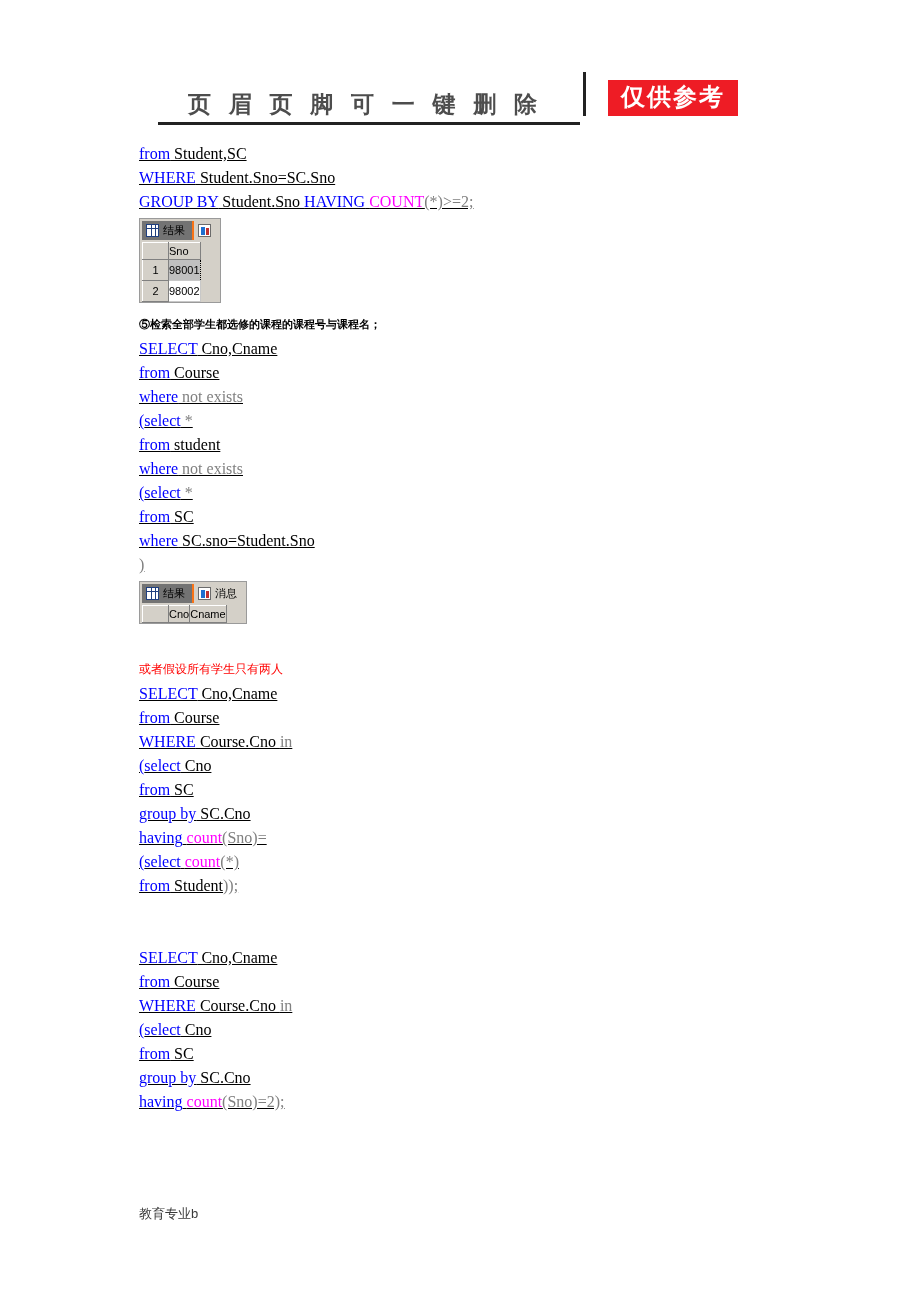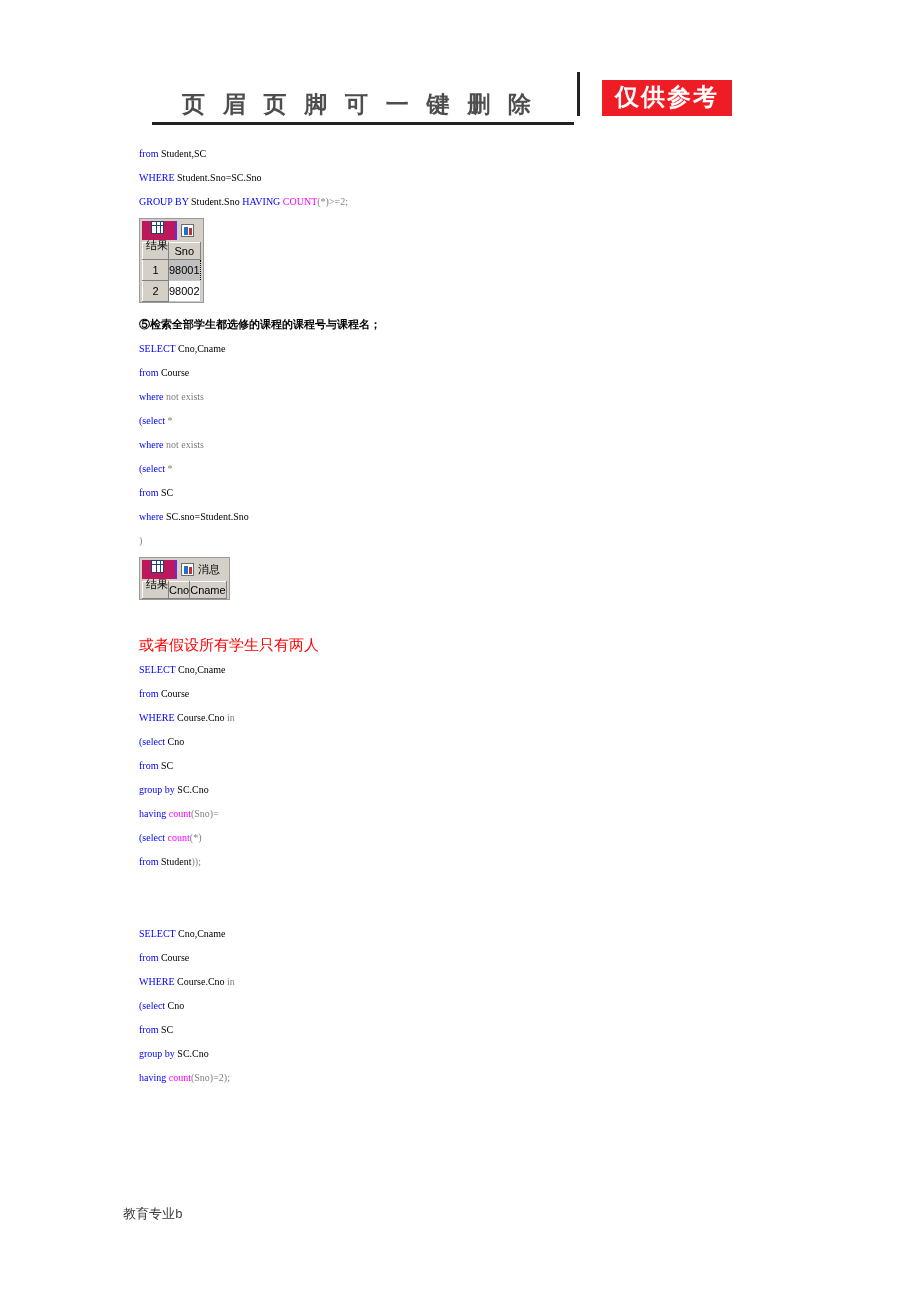--- a/index.html
+++ b/index.html
@@ -12,21 +12,21 @@
     height: 1302px;
     position: relative;
     font-family: "Liberation Serif", serif;
     color: #000000;
     overflow: hidden;
   }
 
   
   .page-header {
     position: absolute;
-    left: 152px;
+    left: 158px;
     top: 72px;
     width: 580px;
     height: 58px;
   }
   .header-inner {
     display: flex;
     align-items: flex-end;
     justify-content: flex-end;
     height: 44px;
   }
@@ -68,44 +68,45 @@
 
   
   .content {
     position: absolute;
     left: 139px;
     top: 142px;
     width: 700px;
   }
   .line {
     font-family: "Liberation Serif", serif;
-    font-size: 10px;
+    font-size: 16px;
     line-height: 24px;
     height: 24px;
     white-space: nowrap;
     color: #000000;
+    text-decoration: underline;
   }
   .line.blank { height: 24px; }
   .kw { color: #0000ff; }
   .fn { color: #ff00ff; }
   .dim { color: #808080; }
   .plain { color: #000000; }
 
   .heading-cn {
     font-family: "Liberation Sans", sans-serif;
     font-size: 11px;
     font-weight: 700;
     line-height: 26px;
     height: 26px;
     color: #000000;
     white-space: nowrap;
   }
   .note-red {
     font-family: "Liberation Sans", sans-serif;
-    font-size: 15px;
+    font-size: 12px;
     line-height: 26px;
     height: 26px;
     color: #ff0000;
     white-space: nowrap;
   }
 
   
   .ssms {
     border: 1px solid #9a9a9a;
     background: #d4d0c8;
@@ -124,23 +125,22 @@
     align-items: center;
     gap: 4px;
     padding: 0 7px 0 4px;
     font-family: "Liberation Sans", sans-serif;
     font-size: 11px;
     color: #000000;
     background: #d4d0c8;
     white-space: nowrap;
   }
   .ssms-tab.active {
-    background: #be185d;
-    border-right: 2px solid #6d28d9;
-    flex-direction: column;
+    background: #737373;
+    border-right: 2px solid #f97316;
   }
   .tab-icon {
     width: 13px;
     height: 13px;
     display: inline-block;
     position: relative;
     flex: 0 0 auto;
   }
   .icon-grid {
     background: #ffffff;
@@ -202,21 +202,21 @@
     border-bottom-color: #808080;
     box-sizing: border-box;
   }
   .col-head {
     height: 17px;
     background: #d4d0c8;
     border: 1px solid #ffffff;
     border-right-color: #808080;
     border-bottom-color: #808080;
     box-sizing: border-box;
-    text-align: center;
+    text-align: left;
     color: #000000;
     font-weight: normal;
     padding: 0 8px;
   }
   .row-head {
     width: 26px;
     height: 17px;
     background: #d4d0c8;
     border: 1px solid #ffffff;
     border-right-color: #808080;
@@ -235,23 +235,23 @@
     padding: 0 8px;
   }
   .data-cell.selected {
     background: #c0c0c0;
     border: 1px dotted #000000;
   }
 
   
   .page-footer {
     position: absolute;
-    left: 123px;
+    left: 139px;
     top: 1205px;
-    font-family: Liberation Mono, monospace;
+    font-family: Liberation Sans, sans-serif;
     font-size: 13px;
     color: #3a3a3a;
     white-space: nowrap;
   }
 </style>
 </head>
 <body>
 
 <div class="page-header">
   <div class="header-inner">
@@ -299,20 +299,21 @@
   </div>
 
   
   <div class="heading-cn">⑤检索全部学生都选修的课程的课程号与课程名；</div>
 
   
   <div class="line"><span class="kw">SELECT</span><span class="plain"> Cno,Cname</span></div>
   <div class="line"><span class="kw">from</span><span class="plain"> Course</span></div>
   <div class="line"><span class="kw">where</span><span class="dim"> not exists</span></div>
   <div class="line"><span class="kw">(</span><span class="kw">select</span><span class="dim"> *</span></div>
+  <div class="line"><span class="kw">from</span><span class="plain"> student</span></div>
   <div class="line"><span class="kw">where</span><span class="dim"> not exists</span></div>
   <div class="line"><span class="kw">(</span><span class="kw">select</span><span class="dim"> *</span></div>
   <div class="line"><span class="kw">from</span><span class="plain"> SC</span></div>
   <div class="line"><span class="kw">where</span><span class="plain"> SC.sno=Student.Sno</span></div>
   <div class="line"><span class="dim">)</span></div>
 
   
   <div class="ssms">
     <div class="ssms-tabs">
       <div class="ssms-tab active">

